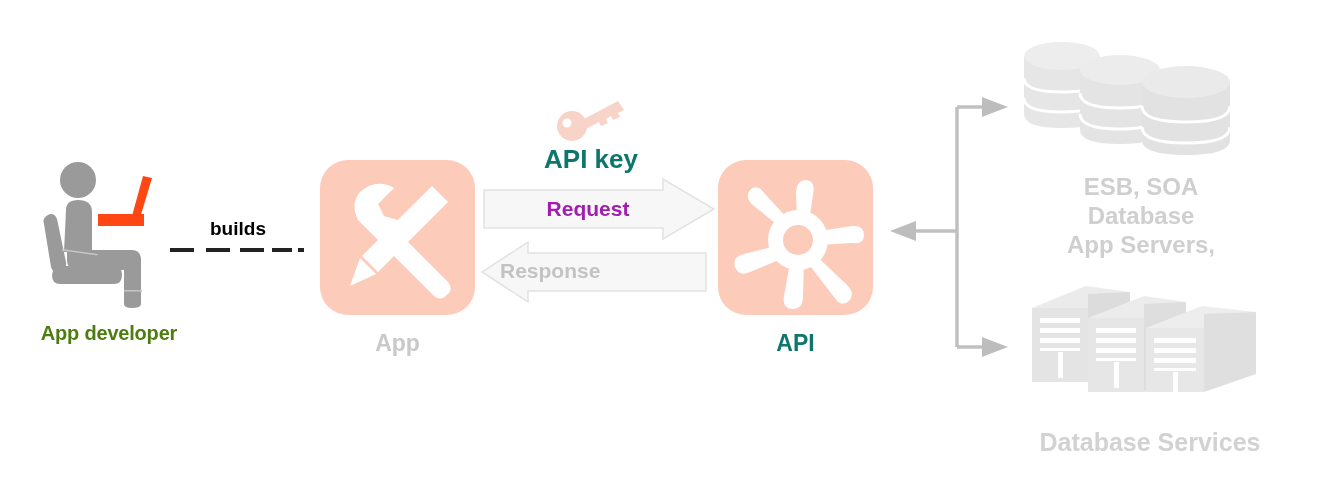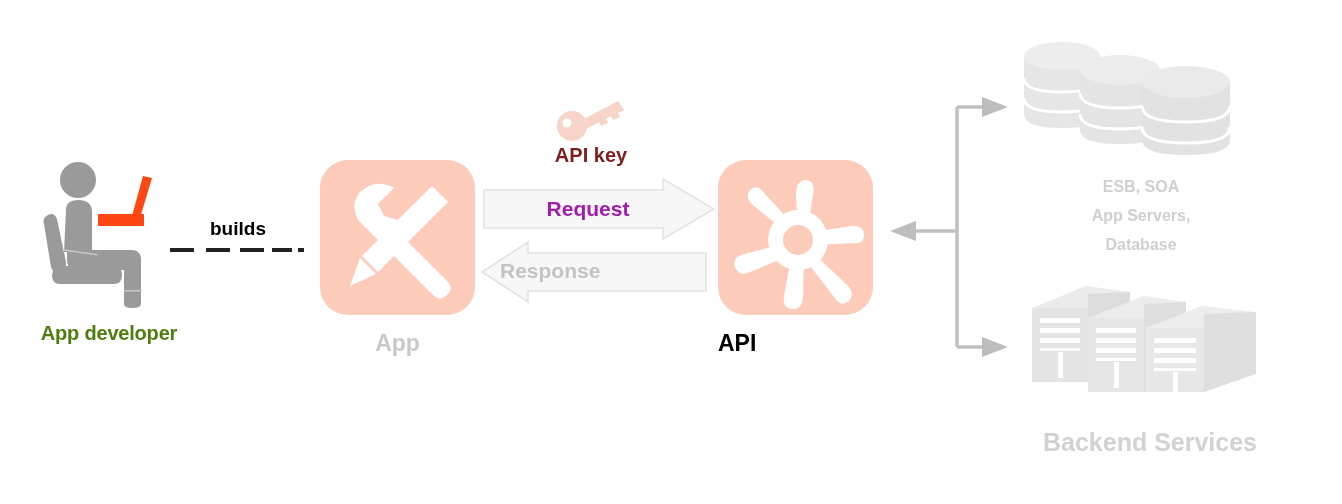--- a/index.html
+++ b/index.html
@@ -70,23 +70,23 @@
 
   
   #api-key-icon {
     left: 556px; top: 98px;
     width: 70px; height: 44px;
   }
   #api-key-label {
     left: 506px; top: 144px;
     width: 170px;
     text-align: center;
-    font-size: 20px;
-    font-weight: bold;
-    color: #7f1d1d;
+    font-size: 26px;
+    font-weight: bold;
+    color: #0f766e;
   }
 
   
   #request-arrow-shape {
     left: 483px; top: 178px;
     width: 232px; height: 62px;
   }
   #request-label {
     left: 483px; top: 197px;
     width: 210px;
@@ -114,42 +114,42 @@
     background: #fccbba;
     border-radius: 28px;
   }
   #api-icon {
     left: 730px; top: 170px;
     width: 140px; height: 140px;
   }
   #api-label {
     left: 718px; top: 330px;
     width: 155px;
-    text-align: left;
+    text-align: center;
     font-size: 23px;
     font-weight: bold;
-    color: #000000;
+    color: #0f766e;
   }
 
   
   #backend-connector {
     left: 888px; top: 92px;
     width: 120px; height: 268px;
   }
 
   
   #database-icon {
     left: 1020px; top: 36px;
     width: 240px; height: 120px;
   }
   #database-label {
     left: 1010px; top: 172px;
     width: 262px;
     text-align: center;
-    font-size: 16px;
+    font-size: 24px;
     font-weight: bold;
     color: #cfcfcf;
     line-height: 29px;
   }
   #servers-icon {
     left: 1028px; top: 282px;
     width: 232px; height: 112px;
   }
   #backend-label {
     left: 1000px; top: 428px;
@@ -306,22 +306,22 @@
       <ellipse cx="166" cy="46" rx="44" ry="16" fill="#eaeaea"></ellipse>
     </g>
     <g stroke="#ffffff" stroke-width="3" fill="none">
       <path d="M122 70 Q122 86 166 86 Q210 86 210 70"></path>
       <path d="M122 91 Q122 107 166 107 Q210 107 210 91"></path>
     </g>
   </svg>
 
   <div class="abs" id="database-label">
     <div>ESB, SOA</div>
+    <div>Database</div>
     <div>App Servers,</div>
-    <div>Database</div>
   </div>
 
   <svg class="abs" id="servers-icon" viewBox="0 0 232 112">
 
     <g>
       <polygon points="4,26 58,4 102,10 102,32" fill="#ebebeb"></polygon>
       <rect x="4" y="26" width="56" height="74" fill="#e4e4e4"></rect>
       <polygon points="60,12 102,10 102,86 60,100" fill="#dcdcdc"></polygon>
       <g fill="#ffffff">
         <rect x="12" y="36" width="40" height="5"></rect>
@@ -352,15 +352,15 @@
       <g fill="#ffffff">
         <rect x="126" y="56" width="42" height="5"></rect>
         <rect x="126" y="66" width="42" height="5"></rect>
         <rect x="126" y="76" width="42" height="5"></rect>
         <rect x="126" y="86" width="42" height="3"></rect>
         <rect x="145" y="90" width="5" height="20"></rect>
       </g>
     </g>
   </svg>
 
-  <div class="abs" id="backend-label">Backend Services</div>
+  <div class="abs" id="backend-label">Database Services</div>
 
 </div>
 
 </body></html>

